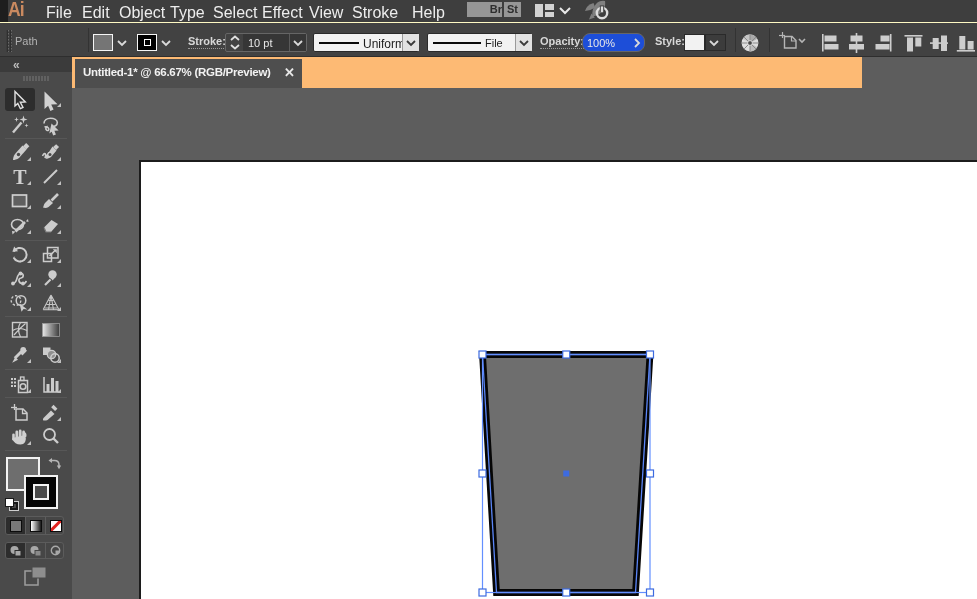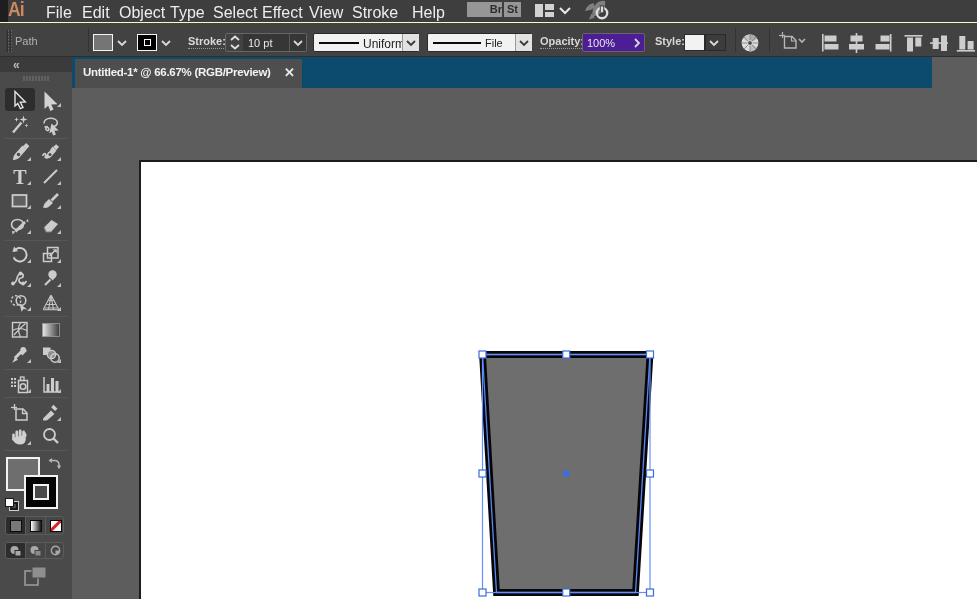--- a/index.html
+++ b/index.html
@@ -11,21 +11,21 @@
   #menubar .mi{position:absolute;top:4px;font-size:16px;color:#ededed;}
   #mbleft{left:0;top:0;width:8px;height:22px;background:#1e1e1e;}
   #ailogo{left:8px;top:-2.5px;font-size:20px;font-weight:bold;color:#ca8a60;letter-spacing:-1px;transform:scaleX(0.88);transform-origin:left top;}
   
   #ctrlbar{left:0;top:22px;width:977px;height:35px;background:#424242;
            border-top:1px solid #fef9c3;border-bottom:1px solid #2e2e2e;box-sizing:border-box;}
   .clabel{position:absolute;font-size:11px;color:#d8d8d8;}
   .dotted{border-bottom:1px dotted #9a9a9a;padding-bottom:1px;}
   .vsep{position:absolute;width:1px;background:#333333;}
   
-  #tabbar{left:0;top:57px;width:932px;height:31px;background:#0c4a6e;}
+  #tabbar{left:0;top:57px;width:862px;height:31px;background:#fdba74;}
   #tab{position:absolute;left:75px;top:2px;width:227px;height:29px;background:#4e4e4e;}
   #tab .tt{position:absolute;left:8px;top:7px;font-size:11.5px;color:#f2f2f2;font-weight:bold;white-space:nowrap;letter-spacing:-0.28px;}
   #tab .tx{position:absolute;left:209px;top:6px;font-size:13px;color:#e8e8e8;font-weight:bold;}
   
   #panel{left:0;top:57px;width:72px;height:542px;background:#4a4a4a;}
   #phead{position:absolute;left:0;top:0;width:72px;height:15px;background:#3b3b3b;color:#c9c9c9;
          font-size:11px;font-weight:bold;}
   #phead span{position:absolute;left:13px;top:1px;letter-spacing:-0.5px;color:#bdbdbd;font-size:12px;}
   .psep{position:absolute;left:5px;width:62px;height:1px;background:#575757;}
   .ctri{position:absolute;width:0;height:0;border-left:4px solid transparent;border-bottom:4px solid #c0c0c0;}
@@ -102,21 +102,21 @@
       <span style="position:absolute;left:57px;top:3px;font-size:11px;color:#1c1c1c;">File</span>
       <div style="position:absolute;left:87px;top:0;width:16px;height:17px;background:#e2e2e2;border-left:1px solid #9a9a9a;">
         <svg style="position:absolute;left:3px;top:6px" width="10" height="7" viewBox="0 0 10 7">
           <polyline points="1,1 5,5 9,1" fill="none" stroke="#3a3a3a" stroke-width="1.8"></polyline>
         </svg>
       </div>
     </div>
     <span class="clabel dotted" style="left:540px;top:12px;font-weight:bold;">Opacity:</span>
 
     <div style="position:absolute;left:582px;top:10px;width:63px;height:19px;border:1px solid #666;
-         border-radius:2px;box-sizing:border-box;background:#4c1d95;">
+         border-radius:8px;box-sizing:border-box;background:#1d4ed8;">
       <span style="position:absolute;left:4px;top:3px;font-size:11px;color:#e8e8e8;">100%</span>
       <svg style="position:absolute;left:51px;top:4px" width="7" height="10" viewBox="0 0 7 10">
         <polyline points="1,1 5,5 1,9" fill="none" stroke="#dadada" stroke-width="1.8"></polyline>
       </svg>
     </div>
     <span class="clabel" style="left:655px;top:12px;font-weight:bold;">Style:</span>
 
     <div style="position:absolute;left:684px;top:11px;width:21px;height:17px;background:#f2f2f2;
          border:1px solid #2a2a2a;box-sizing:border-box;"></div>
     <div style="position:absolute;left:705px;top:11px;width:21px;height:17px;background:#3c3c3c;

